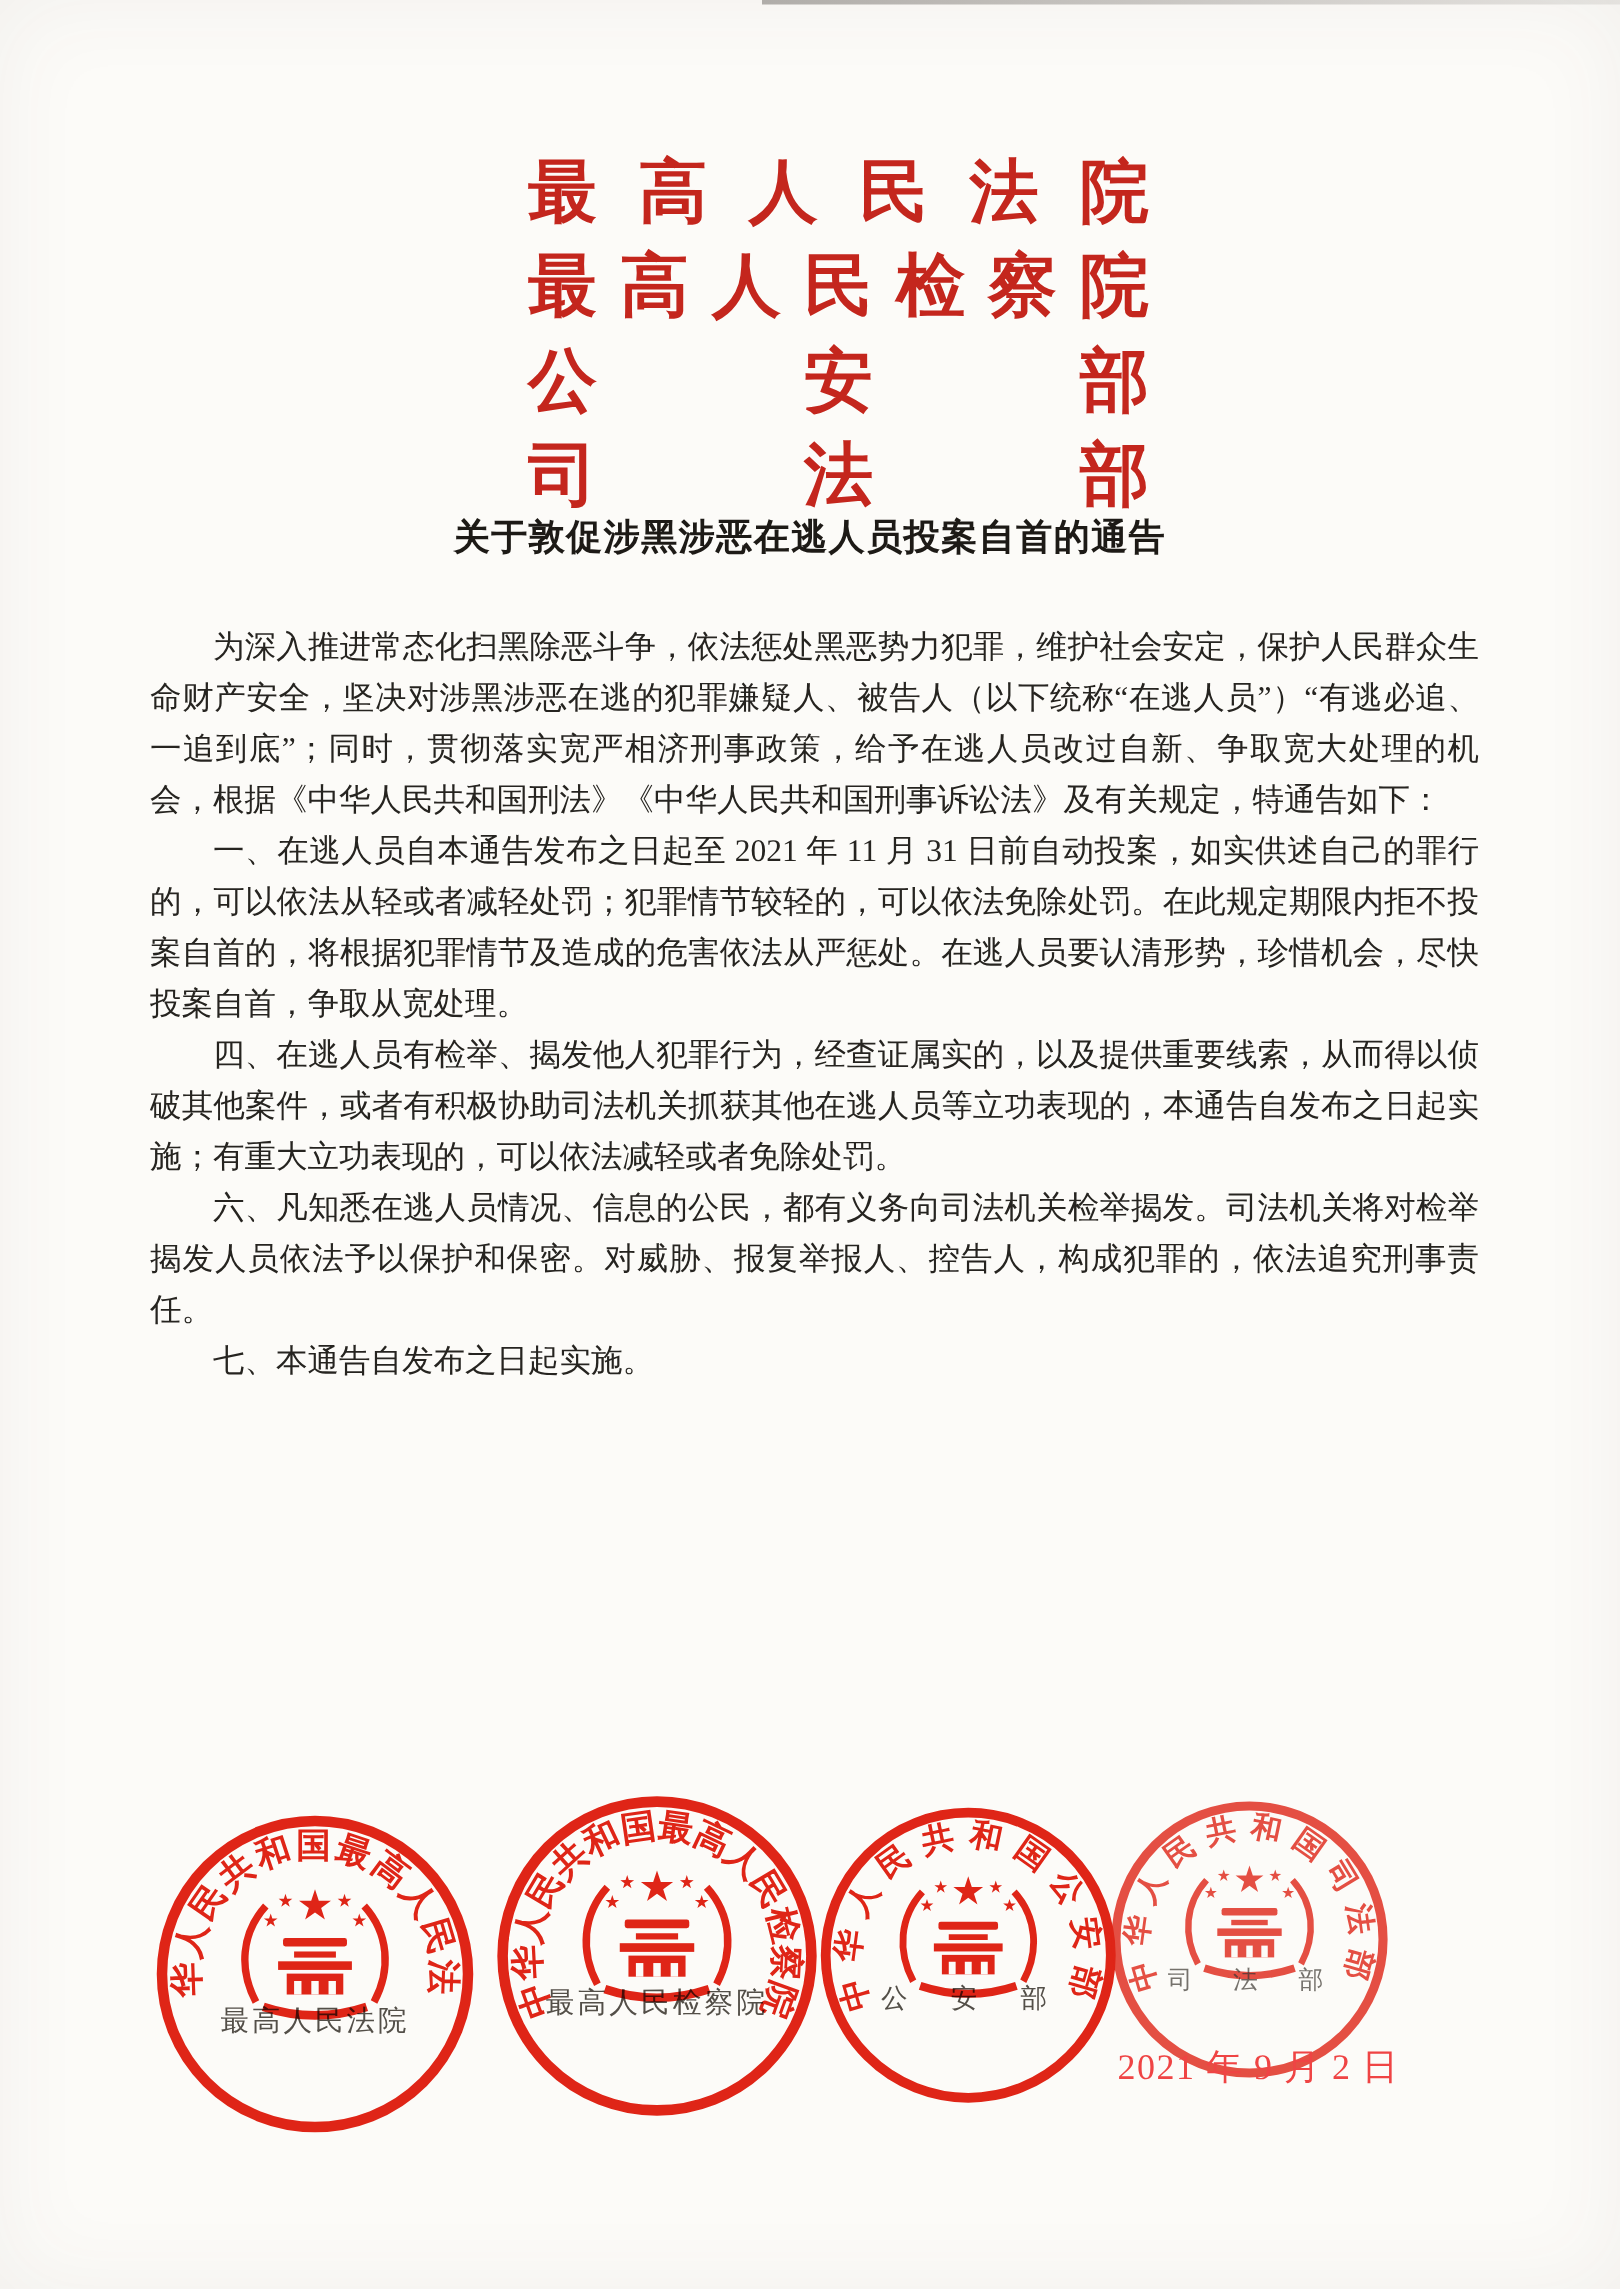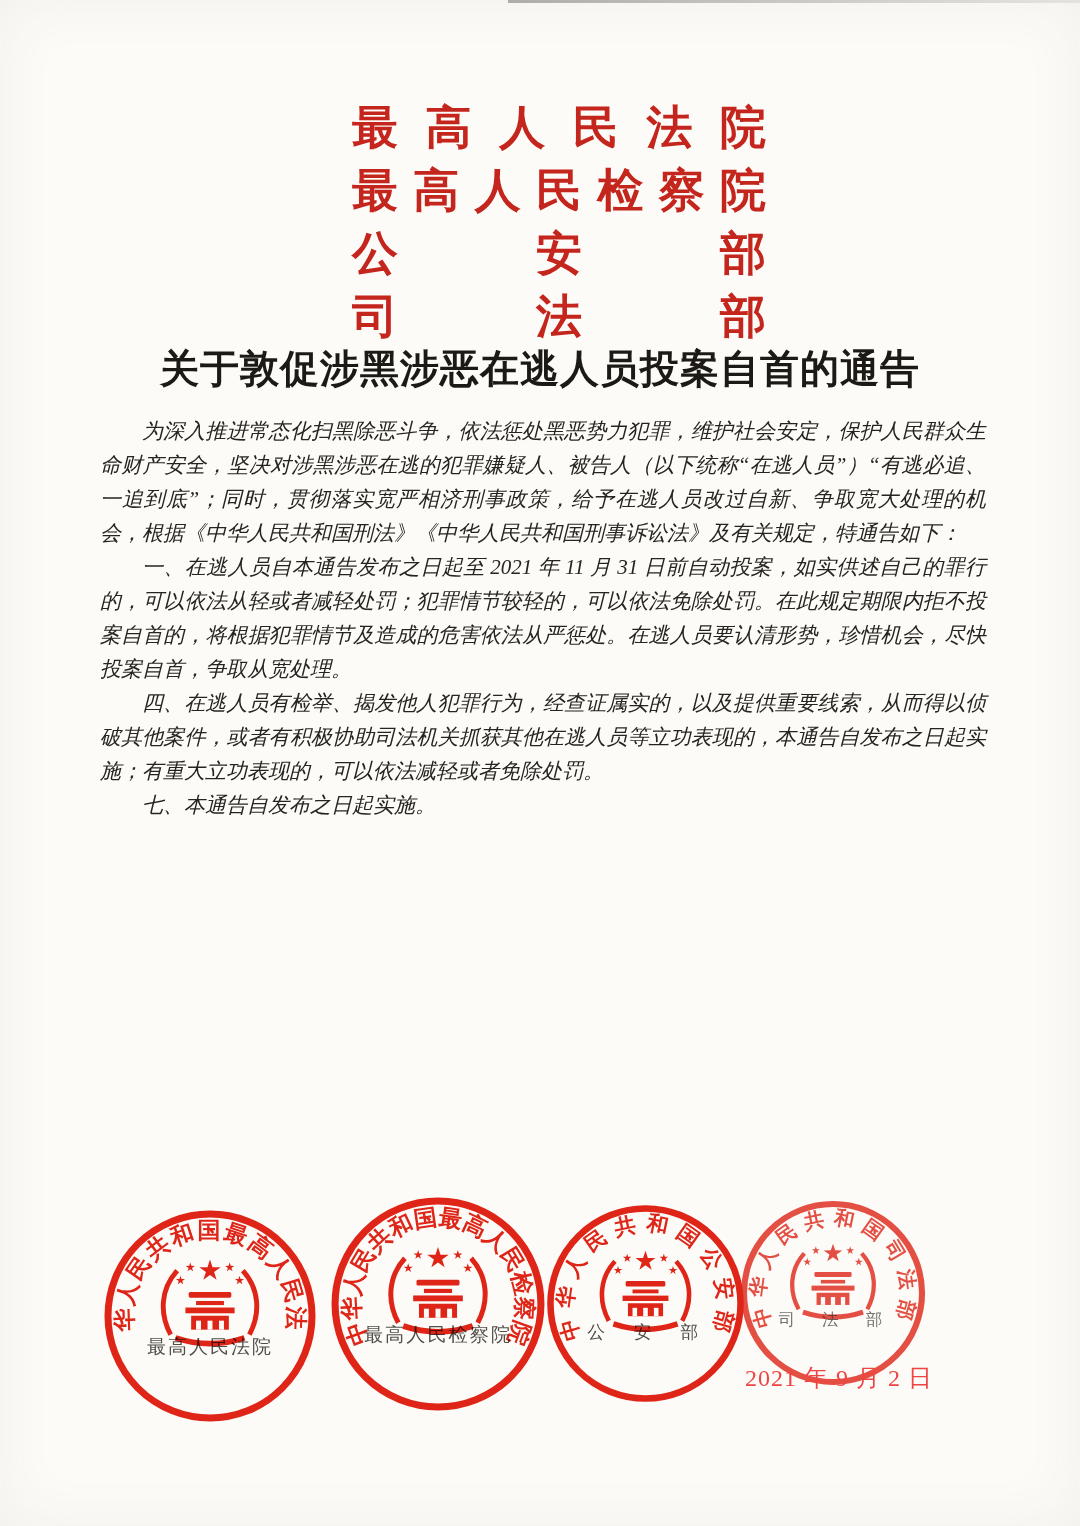--- a/index.html
+++ b/index.html
@@ -22,29 +22,29 @@
   }
   .lh-line {
     display:flex; justify-content:space-between;
     font-size:46px; font-weight:bold; line-height:63px;
     white-space:nowrap;
   }
 
   
   .notice-title {
     position:absolute; top:342px; left:0; width:100%;
-    text-align:center; font-size:39px; font-weight:bold;
+    text-align:center; font-size:24px; font-weight:bold;
     letter-spacing:1px; color:#1d1a16;
   }
 
   
   .notice-body {
     position:absolute; top:414px; left:100px; width:886px;
     font-size:21px; line-height:34px; color:#262420;
-    text-align:justify; text-justify:inter-ideograph;font-style:italic;
+    text-align:justify; text-justify:inter-ideograph;
   }
   .notice-body p { margin:0; text-indent:2em; }
 
   
   .seal { position:absolute; }
   .seal-1 { left:100px; top:1206px; width:220px; height:220px; }
   .seal-2 { left:327px; top:1193px; width:222px; height:222px; }
   .seal-3 { left:543px; top:1201px; width:205px; height:205px; }
   .seal-4 { left:737px; top:1197px; width:192px; height:192px; opacity:.8; }
   .seal-ring { fill:none; stroke:#df2517; stroke-width:7px; }
@@ -103,20 +103,21 @@
         <span>部</span>
       </div>
   </div>
 
   <div class="notice-title">关于敦促涉黑涉恶在逃人员投案自首的通告</div>
 
   <div class="notice-body">
     <p>为深入推进常态化扫黑除恶斗争，依法惩处黑恶势力犯罪，维护社会安定，保护人民群众生命财产安全，坚决对涉黑涉恶在逃的犯罪嫌疑人、被告人（以下统称“在逃人员”）“有逃必追、一追到底”；同时，贯彻落实宽严相济刑事政策，给予在逃人员改过自新、争取宽大处理的机会，根据《中华人民共和国刑法》《中华人民共和国刑事诉讼法》及有关规定，特通告如下：</p>
     <p>一、在逃人员自本通告发布之日起至 2021 年 11 月 31 日前自动投案，如实供述自己的罪行的，可以依法从轻或者减轻处罚；犯罪情节较轻的，可以依法免除处罚。在此规定期限内拒不投案自首的，将根据犯罪情节及造成的危害依法从严惩处。在逃人员要认清形势，珍惜机会，尽快投案自首，争取从宽处理。</p>
     <p>四、在逃人员有检举、揭发他人犯罪行为，经查证属实的，以及提供重要线索，从而得以侦破其他案件，或者有积极协助司法机关抓获其他在逃人员等立功表现的，本通告自发布之日起实施；有重大立功表现的，可以依法减轻或者免除处罚。</p>
+    <p>六、凡知悉在逃人员情况、信息的公民，都有义务向司法机关检举揭发。司法机关将对检举揭发人员依法予以保护和保密。对威胁、报复举报人、控告人，构成犯罪的，依法追究刑事责任。</p>
     <p>七、本通告自发布之日起实施。</p>
   </div>
 
   <svg class="defs-holder" aria-hidden="true">
     <defs>
       <polygon id="starShape" class="emblem-red" points="0,-13 2.94,-4.05 12.36,-4.02 4.76,1.55 7.64,10.52 0,5 -7.64,10.52 -4.76,1.55 -12.36,-4.02 -2.94,-4.05"></polygon>
       <g id="emblem">
         <g transform="translate(110,104) scale(0.82) translate(-110,-104)">
           <use href="#starShape" transform="translate(110,56) scale(1.05)"></use>
           <use href="#starShape" transform="translate(86,52) scale(0.45)"></use>

